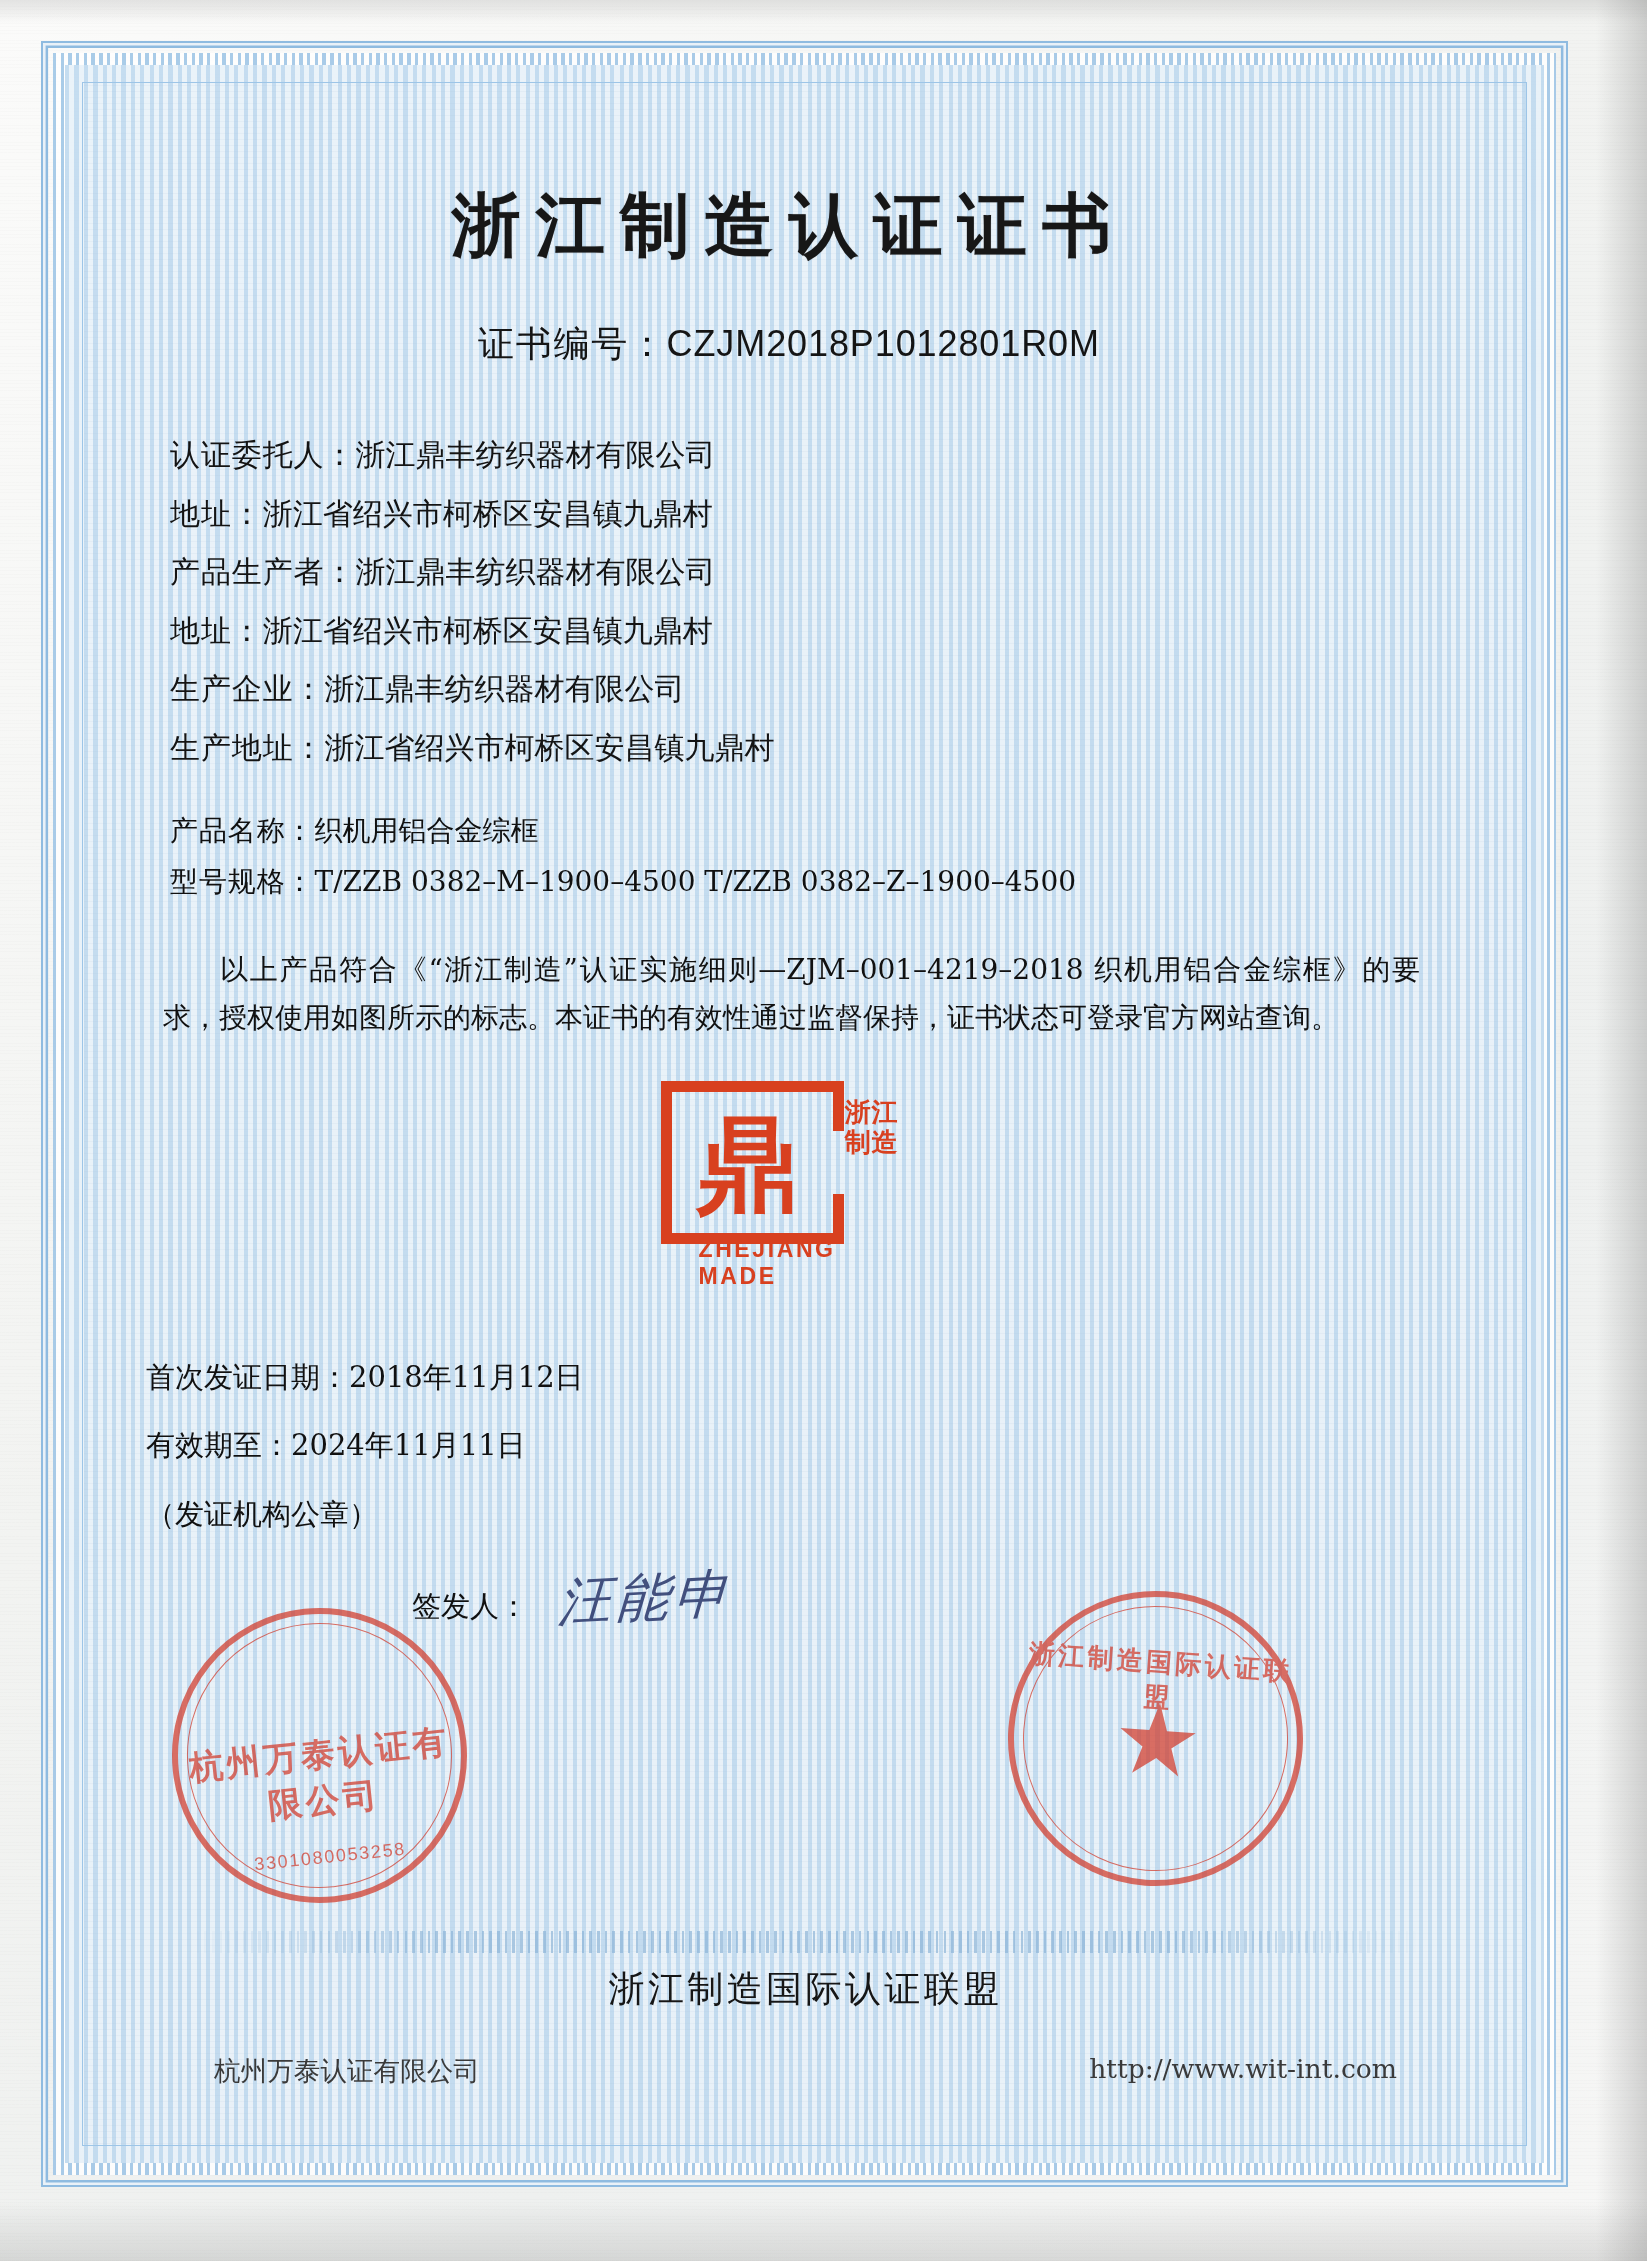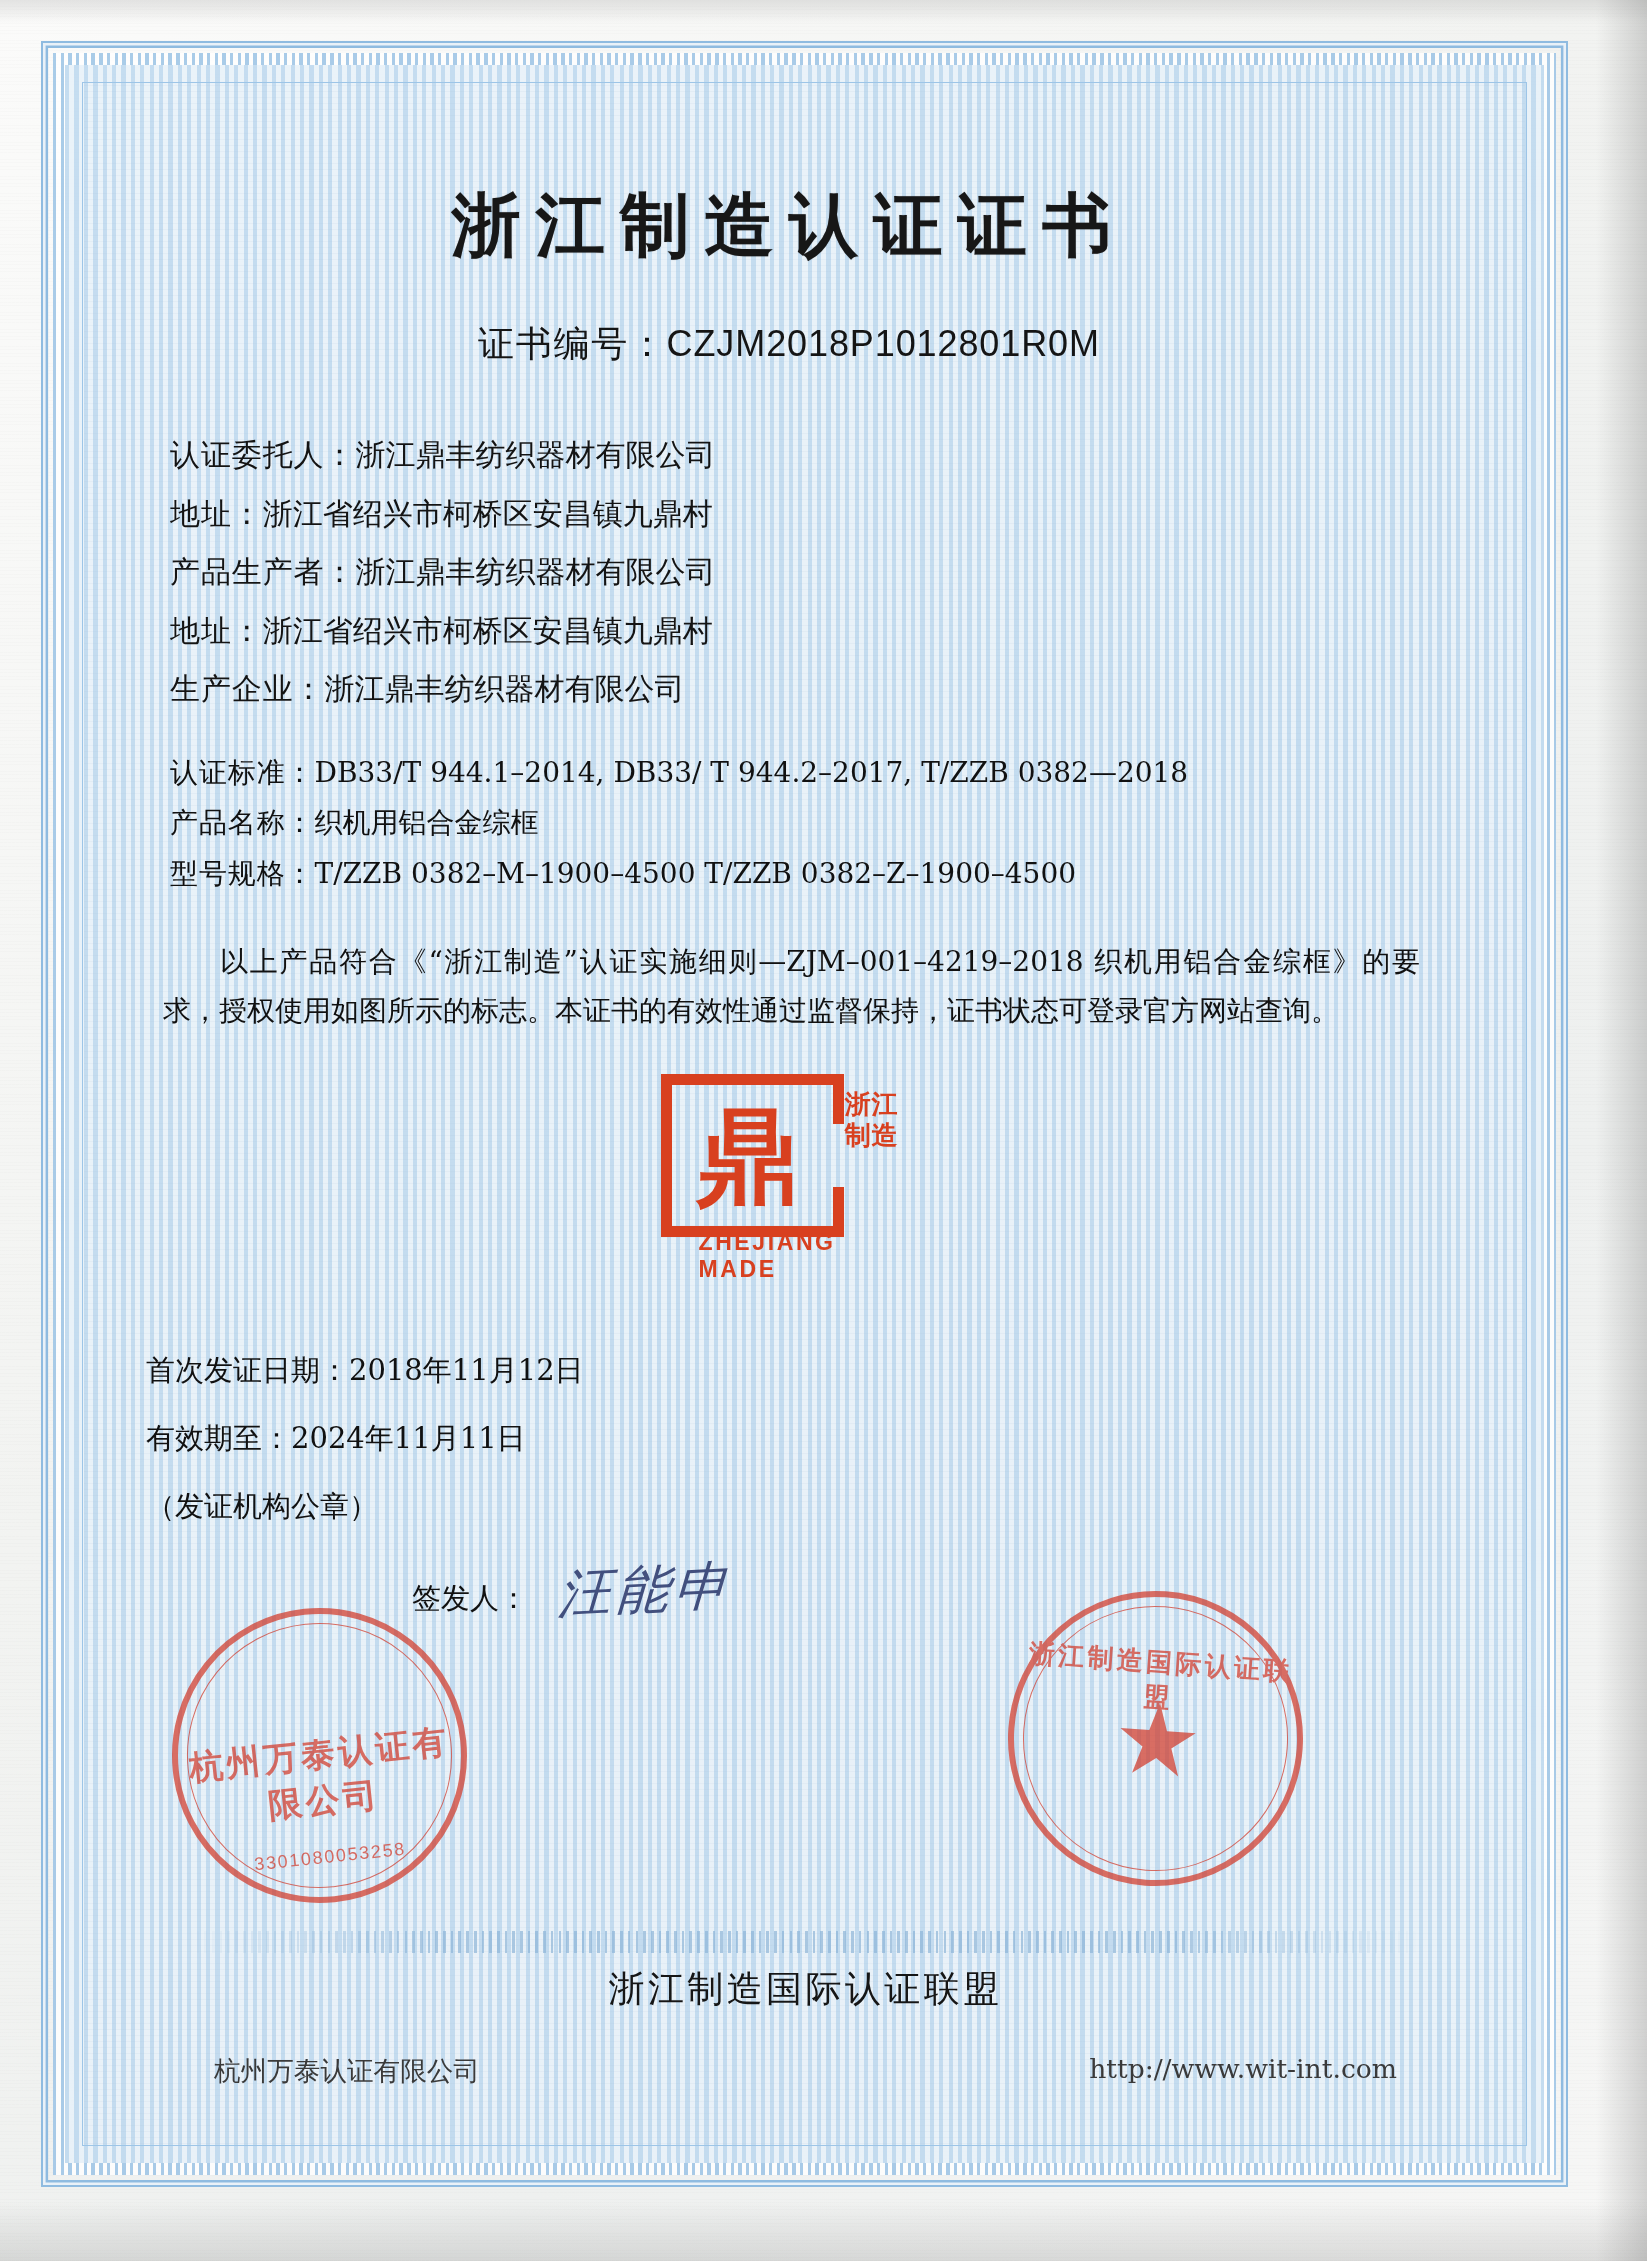--- a/index.html
+++ b/index.html
@@ -355,26 +355,26 @@
       </div>
       <div class="field-row">
         <span class="label">产品生产者：</span><span class="value">浙江鼎丰纺织器材有限公司</span>
       </div>
       <div class="field-row">
         <span class="label">地址：</span><span class="value">浙江省绍兴市柯桥区安昌镇九鼎村</span>
       </div>
       <div class="field-row">
         <span class="label">生产企业：</span><span class="value">浙江鼎丰纺织器材有限公司</span>
       </div>
+      <div class="field-row">
+        <span class="label">生产地址：</span><span class="value">浙江省绍兴市柯桥区安昌镇九鼎村</span>
+      </div>
     </div>
 
     <div class="std-block">
-      <div>
-        <span class="lbl">认证标准：</span><span>DB33/T 944.1–2014, DB33/ T 944.2–2017, T/ZZB 0382—2018</span>
-      </div>
       <div>
         <span class="lbl">产品名称：</span><span>织机用铝合金综框</span>
       </div>
       <div>
         <span class="lbl">型号规格：</span><span>T/ZZB 0382–M–1900–4500  T/ZZB 0382–Z–1900–4500</span>
       </div>
     </div>
 
     <div class="statement">以上产品符合《“浙江制造”认证实施细则—ZJM–001–4219–2018 织机用铝合金综框》的要求，授权使用如图所示的标志。本证书的有效性通过监督保持，证书状态可登录官方网站查询。</div>
 

